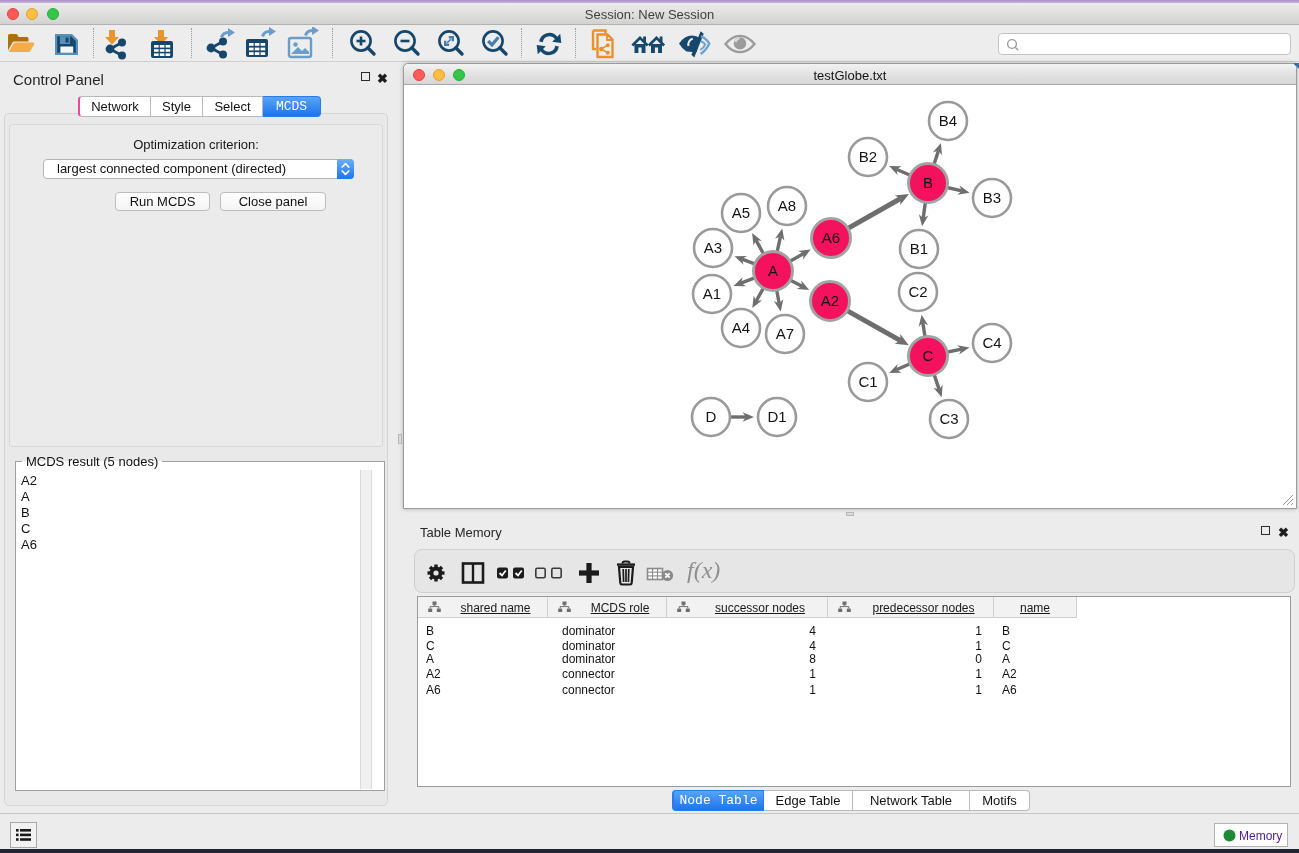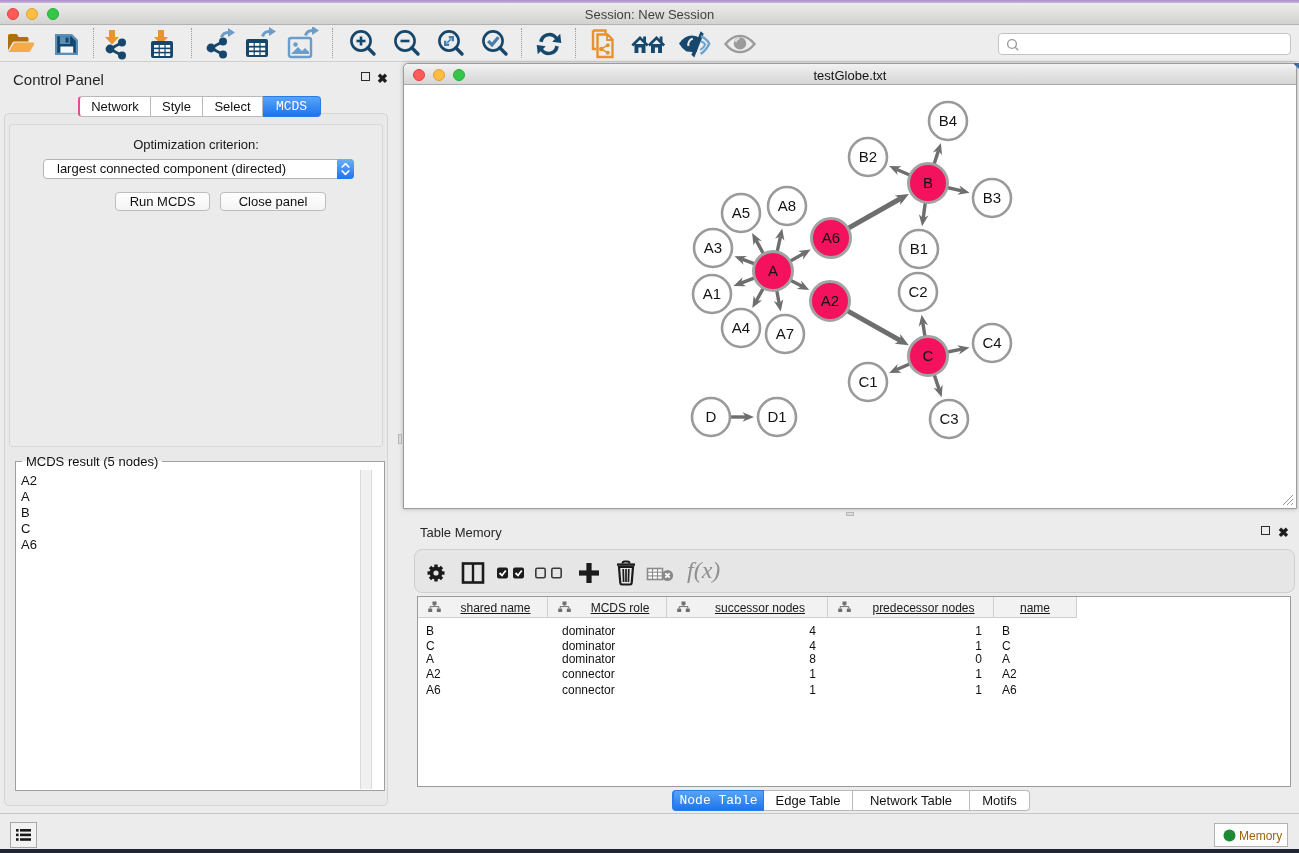--- a/index.html
+++ b/index.html
@@ -49,21 +49,21 @@
 #tp-title { left:420px; top:525px; font-size:13px; color:#262626; }
 #tp-toolbar { left:414px; top:549px; width:881px; height:44px; background:#e6e6e6; border:1px solid #cfcfcf; border-radius:8px; }
 #tablebox { left:417px; top:596px; width:874px; height:191px; background:#fff; border:1px solid #9b9b9b; }
 .th { position:absolute; top:0; height:21px; background:#f2f2f2; border-right:1px solid #cfcfcf; border-bottom:1px solid #cfcfcf; font-size:12px; color:#191919; }
 .th span { position:absolute; top:4px; left:0; right:0; text-align:center;text-decoration:underline; }
 .td { position:absolute; font-size:12px; color:#111; }
 
 
 #statusbar { left:0; top:813px; width:1299px; height:36px; background:#ececec; border-top:1px solid #c6c6c6; }
 #listbtn { position:absolute; left:10px; top:8px; width:27px; height:26px; background:#f2f2f2; border:1px solid #a8a8a8; }
-#membtn { position:absolute; left:1214px; top:9px; width:74px; height:24px; background:#fdfdfd; border:1px solid #b2b2b2; font-size:12px; color:#a16207; }
+#membtn { position:absolute; left:1214px; top:9px; width:74px; height:24px; background:#fdfdfd; border:1px solid #b2b2b2; font-size:12px; color:#4c1d95; }
 </style>
 </head>
 <body>
 
 <div class="abs" id="titlebar">
   <div class="tl r" style="left:7px;top:6px;"></div>
   <div class="tl y" style="left:26px;top:6px;"></div>
   <div class="tl g" style="left:47px;top:6px;"></div>
   <div class="title">Session: New Session</div>
 </div>

